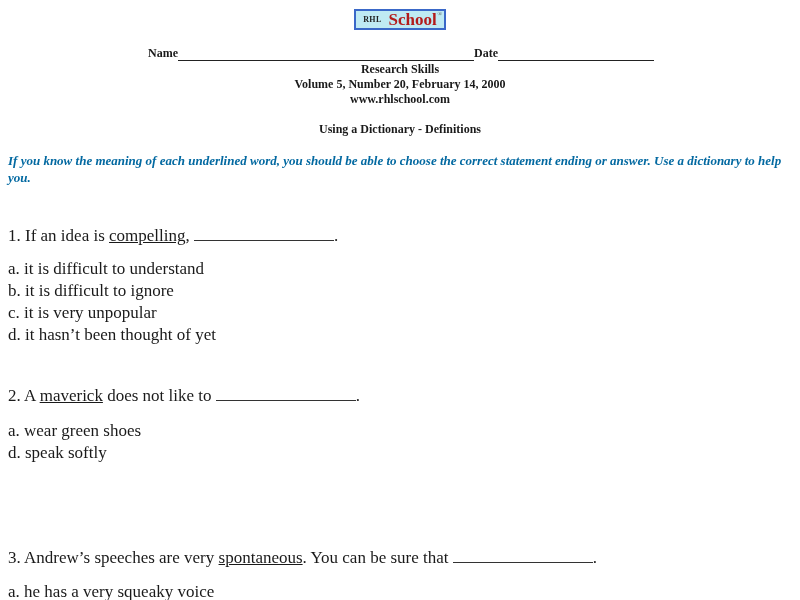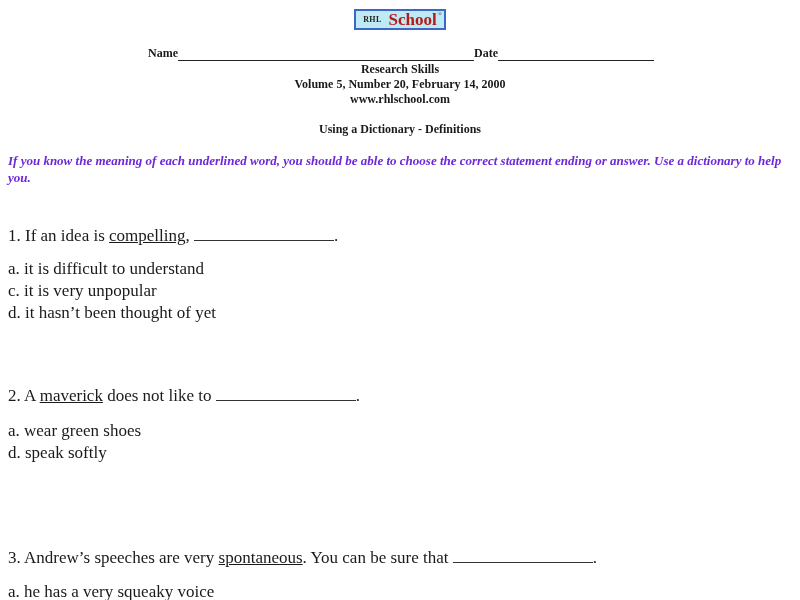--- a/index.html
+++ b/index.html
@@ -5,21 +5,21 @@
   html, body { margin:0; padding:0; background:#ffffff; }
   body { width:800px; height:600px; overflow:hidden; position:relative; font-family:"Liberation Serif", "DejaVu Serif", serif; color:#1a1a1a; }
   .logo { position:absolute; left:354px; top:9px; width:92px; height:21px; background:#bfeaf3; border:2px solid #3a68c8; box-sizing:border-box; display:flex; align-items:center; justify-content:center; }
   .logo .rhl { font-size:8px; font-weight:bold; color:#222; margin-right:7px; letter-spacing:0.3px; }
   .logo .school { font-size:17px; font-weight:bold; color:#b31b1b; line-height:1; }
   .logo .reg { font-size:6px; color:#555; position:absolute; right:2px; top:0px; }
   .hdr { position:absolute; left:0; width:800px; text-align:center; font-size:12px; font-weight:bold; }
   .name-row { position:absolute; top:46px; left:148px; font-size:12px; font-weight:bold; display:flex; align-items:flex-end; }
   .line { display:inline-block; border-bottom:1px solid #222; height:11px; }
   .title { position:absolute; top:122px; left:0; width:800px; text-align:center; font-size:12px; font-weight:bold; }
-  .instr { position:absolute; top:152px; left:8px; width:780px; font-size:13px; font-weight:bold; font-style:italic; color:#6d28d9; line-height:17px; }
+  .instr { position:absolute; top:152px; left:8px; width:780px; font-size:13px; font-weight:bold; font-style:italic; color:#0369a1; line-height:17px; }
   .q { position:absolute; left:8px; font-size:17px; }
   .q u { text-decoration:underline; }
   .blank { display:inline-block; border-bottom:1px solid #333; height:14px; vertical-align:baseline; }
   .opts { position:absolute; left:8px; font-size:17px; line-height:22px; }
 </style>
 </head>
 <body>
 
 <div class="logo">
   <span class="rhl">RHL</span>
@@ -42,20 +42,21 @@
 <div class="instr">If you know the meaning of each underlined word, you should be able to choose the correct statement ending or answer. Use a dictionary to help you.</div>
 
 <div class="q" style="top:226px;">
   <span>1.</span>
   <span>If an idea is</span>
   <u>compelling</u><span>,</span>
   <span class="blank" style="width:140px;"></span><span>.</span>
 </div>
 <div class="opts" style="top:258px;">
   <div>a. it is difficult to understand</div>
+  <div>b. it is difficult to ignore</div>
   <div>c. it is very unpopular</div>
   <div>d. it hasn’t been thought of yet</div>
 </div>
 
 <div class="q" style="top:386px;">
   <span>2.</span>
   <span>A</span>
   <u>maverick</u><span> does not like to</span>
   <span class="blank" style="width:140px;"></span><span>.</span>
 </div>

